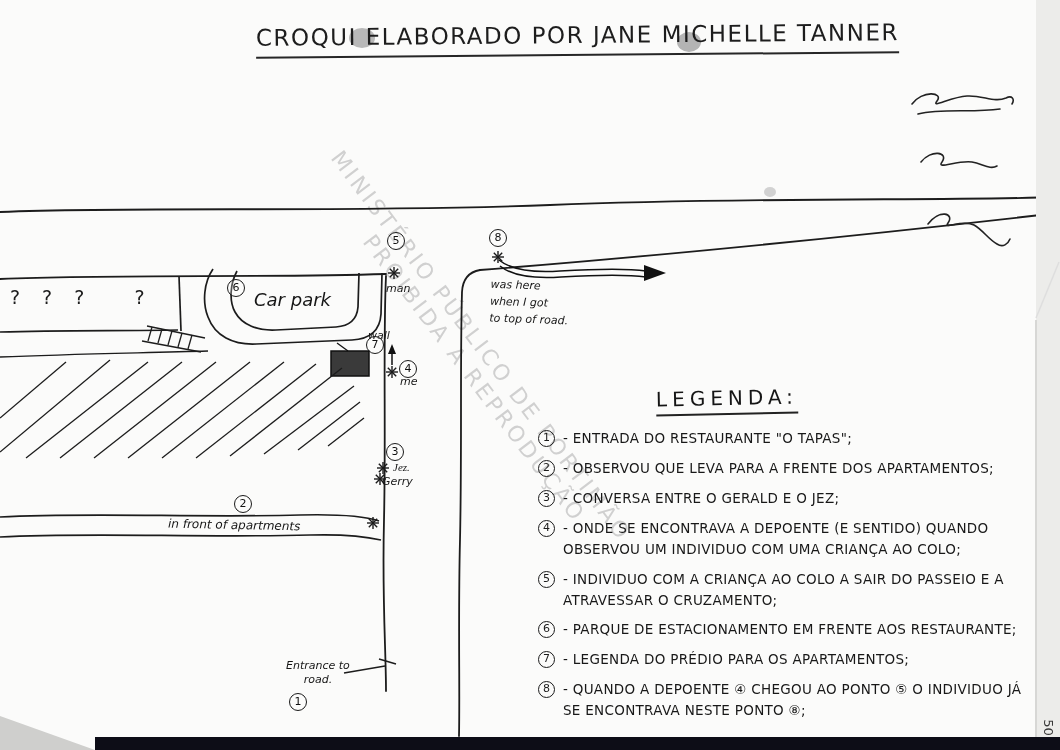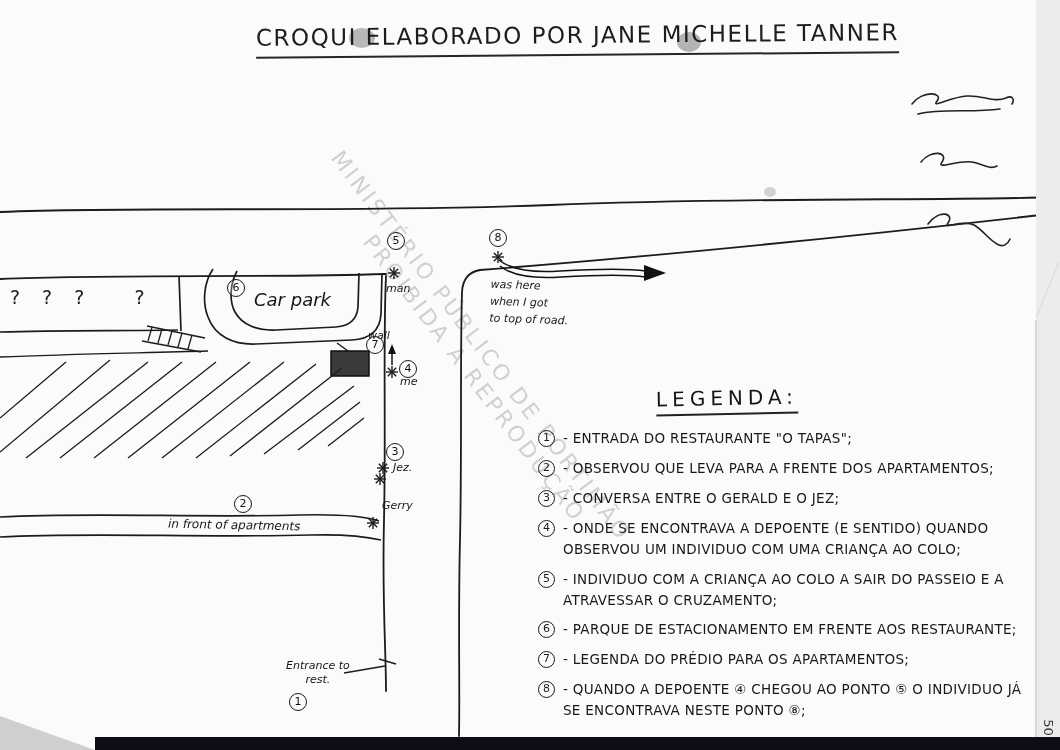--- a/index.html
+++ b/index.html
@@ -18,22 +18,22 @@
     padding-bottom:6px; border-bottom:2.2px solid #262626;
     transform:rotate(-0.5deg); white-space:nowrap;
   }
 
   .hand { position:absolute; font-style:italic; color:#161616; }
   .q-marks { position:absolute; left:10px; top:286px; font-size:19px; letter-spacing:8px; white-space:pre; font-style:normal; }
   .car-park-label { left:254px; top:289px; font-size:18px; }
   .wall-label { left:336px; top:329px; font-size:11px;margin-left:32px; }
   .man-label { left:386px; top:250px; font-size:11px;margin-top:32px; }
   .me-label { left:400px; top:375px; font-size:11px; }
-  .jez-label { left:393px; top:461px; font-size:11px; }
-  .gerry-label { left:382px; top:475px; font-size:11px;margin-top:24px; }
+  .jez-label { left:393px; top:461px; font-size:11px;font-family:Liberation Serif, serif; }
+  .gerry-label { left:382px; top:475px; font-size:11px; }
   .in-front-label { left:168px; top:518px; font-size:12px; transform:rotate(1.2deg); }
   .was-here-note { left:490px; top:277px; font-size:11px; line-height:17px; transform:rotate(2deg); }
   .entrance-note { left:286px; top:659px; font-size:11px; line-height:14px;text-align:center; }
   .page-number { position:absolute; left:1040px; top:720px; transform:rotate(90deg); font-size:13px; color:#3a3a3a; }
 
   .marker {
     position:absolute; width:18px; height:18px; border:1.6px solid #1a1a1a;
     border-radius:50%; font-size:11px; line-height:15px; text-align:center;
     color:#111; background:rgba(255,255,255,.25);
   }
@@ -186,21 +186,21 @@
 <div class="hand in-front-label">in front of apartments</div>
 
 <div class="hand was-here-note">
   <div>was here</div>
   <div>when I got</div>
   <div>to top of road.</div>
 </div>
 
 <div class="hand entrance-note">
   <div>Entrance to</div>
-  <div>rest.</div>
+  <div>road.</div>
 </div>
 
 <div class="marker m1">1</div>
 <div class="marker m2">2</div>
 <div class="marker m3">3</div>
 <div class="marker m4">4</div>
 <div class="marker m5">5</div>
 <div class="marker m6">6</div>
 <div class="marker m7">7</div>
 <div class="marker m8">8</div>

